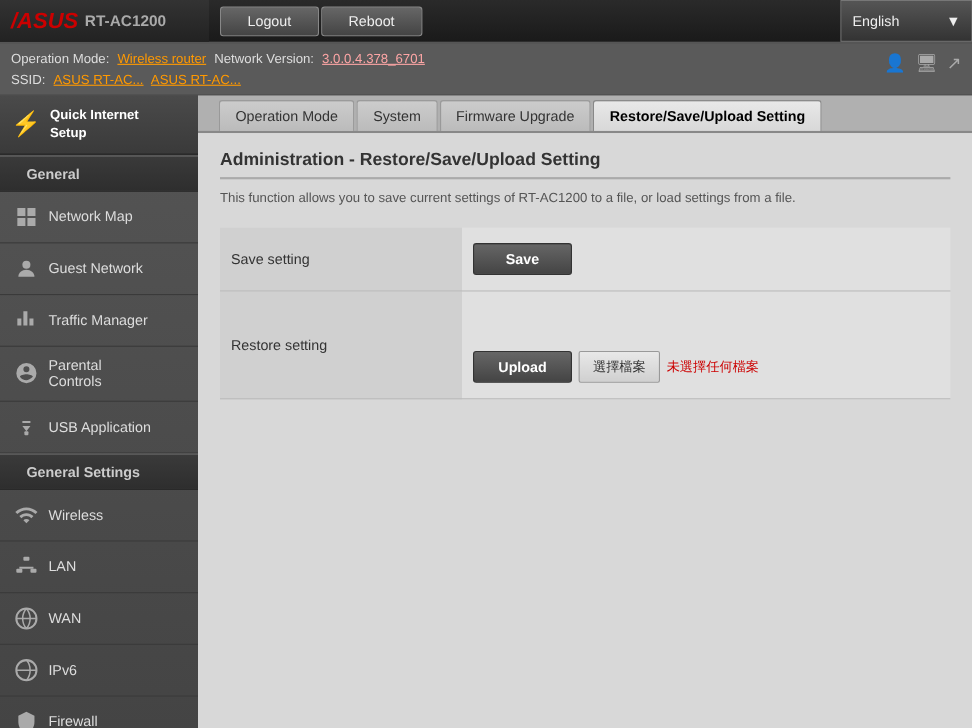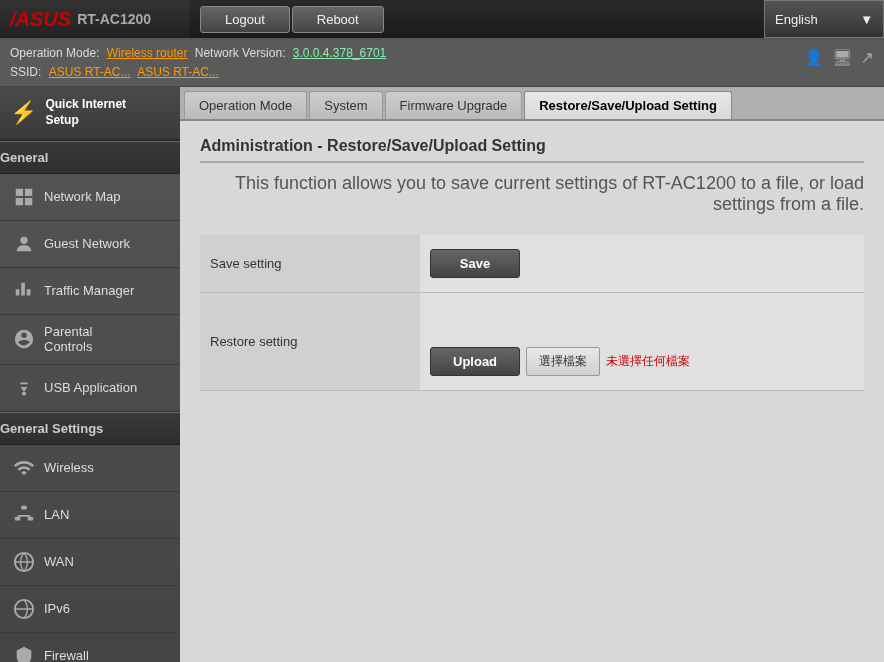--- a/index.html
+++ b/index.html
@@ -44,47 +44,47 @@
     .info-icon { color: #aaa; font-size: 16px; cursor: pointer; }
 
     
     #main { display: flex; height: calc(662px - 40px - 46px); }
 
     
     #sidebar { width: 180px; background: linear-gradient(to bottom, #555, #444); flex-shrink: 0; overflow-y: auto; }
     .sidebar-section-label {
       background: linear-gradient(to bottom, #3a3a3a, #2e2e2e);
       color: #ccc; font-size: 13px; font-weight: bold;
-      padding: 8px 0; border-top: 1px solid #666; border-bottom: 1px solid #222;
+      padding: 8px 24px; border-top: 1px solid #666; border-bottom: 1px solid #222;
     }
     .sidebar-item {
       display: flex; align-items: center; padding: 9px 10px; cursor: pointer;
       border-bottom: 1px solid #3a3a3a; color: #ddd; font-size: 13px;
       background: transparent;
     }
     .sidebar-icon { width: 28px; height: 28px; margin-right: 6px; display: flex; align-items: center; justify-content: center; flex-shrink: 0; }
     .sidebar-icon svg { width: 22px; height: 22px; fill: #aaa; }
     .sidebar-label { font-size: 13px; line-height: 1.2; }
 
     
     #content { flex: 1; background: #d0d0d0; display: flex; flex-direction: column; }
 
     
-    #tabs { display: flex; background: #b0b0b0; border-bottom: 2px solid #888; padding-top: 4px; padding-left: 4px; }
+    #tabs { display: flex; background: #b0b0b0; border-bottom: 2px solid #888; padding-top: 4px; padding-left: 19px; }
     .tab {
       padding: 6px 14px; cursor: pointer; font-size: 13px; color: #333;
       background: linear-gradient(to bottom, #ccc, #bbb); border: 1px solid #999;
       border-bottom: none; margin-right: 2px; border-radius: 3px 3px 0 0;
     }
     .tab.active { background: linear-gradient(to bottom, #e8e8e8, #d8d8d8); color: #000; border-color: #888; font-weight: bold; }
 
     
     #page-content { padding: 16px 20px; flex: 1; background: #d8d8d8; overflow-y: auto; }
     #page-title { font-size: 16px; font-weight: bold; color: #333; margin-bottom: 10px; border-bottom: 2px solid #aaa; padding-bottom: 6px; }
-    #page-desc { font-size: 18px; color: #555; margin-bottom: 20px; text-align: right; }
+    #page-desc { font-size: 12px; color: #555; margin-bottom: 20px; }
 
     
     .settings-table { width: 100%; border-collapse: collapse; }
     .settings-table tr { border-bottom: 1px solid #bbb; }
     .settings-table td { padding: 14px 10px; vertical-align: middle; }
     .settings-table td:first-child { width: 220px; color: #333; font-size: 13px; background: #d0d0d0; }
     .settings-table td:last-child { background: #e0e0e0; }
 
     .action-btn {
       padding: 6px 22px; font-size: 13px; font-weight: bold;
@@ -126,21 +126,21 @@
     <span>▼</span>
   </div>
 </div>
 
 <div id="info-bar">
   <div id="info-text">
     <div>
       <span>Operation Mode:</span>
       <a style="color:#f90;text-decoration:underline;margin:0 4px;">Wireless router</a>
       <span>Network Version:</span>
-      <a style="color:#86efac;text-decoration:underline;margin-left:4px;margin-top:44px;">3.0.0.4.378_6701</a>
+      <a style="color:#fca5a5;text-decoration:underline;margin-left:4px;margin-top:44px;">3.0.0.4.378_6701</a>
     </div>
     <div>
       <span>SSID:</span>
       <a style="color:#f90;text-decoration:underline;margin:0 4px;">ASUS RT-AC...</a>
       <a style="color:#f90;text-decoration:underline;">ASUS RT-AC...</a>
     </div>
   </div>
   <div id="info-icons">
     <span class="info-icon">👤</span>
     <span class="info-icon">🖥</span>

